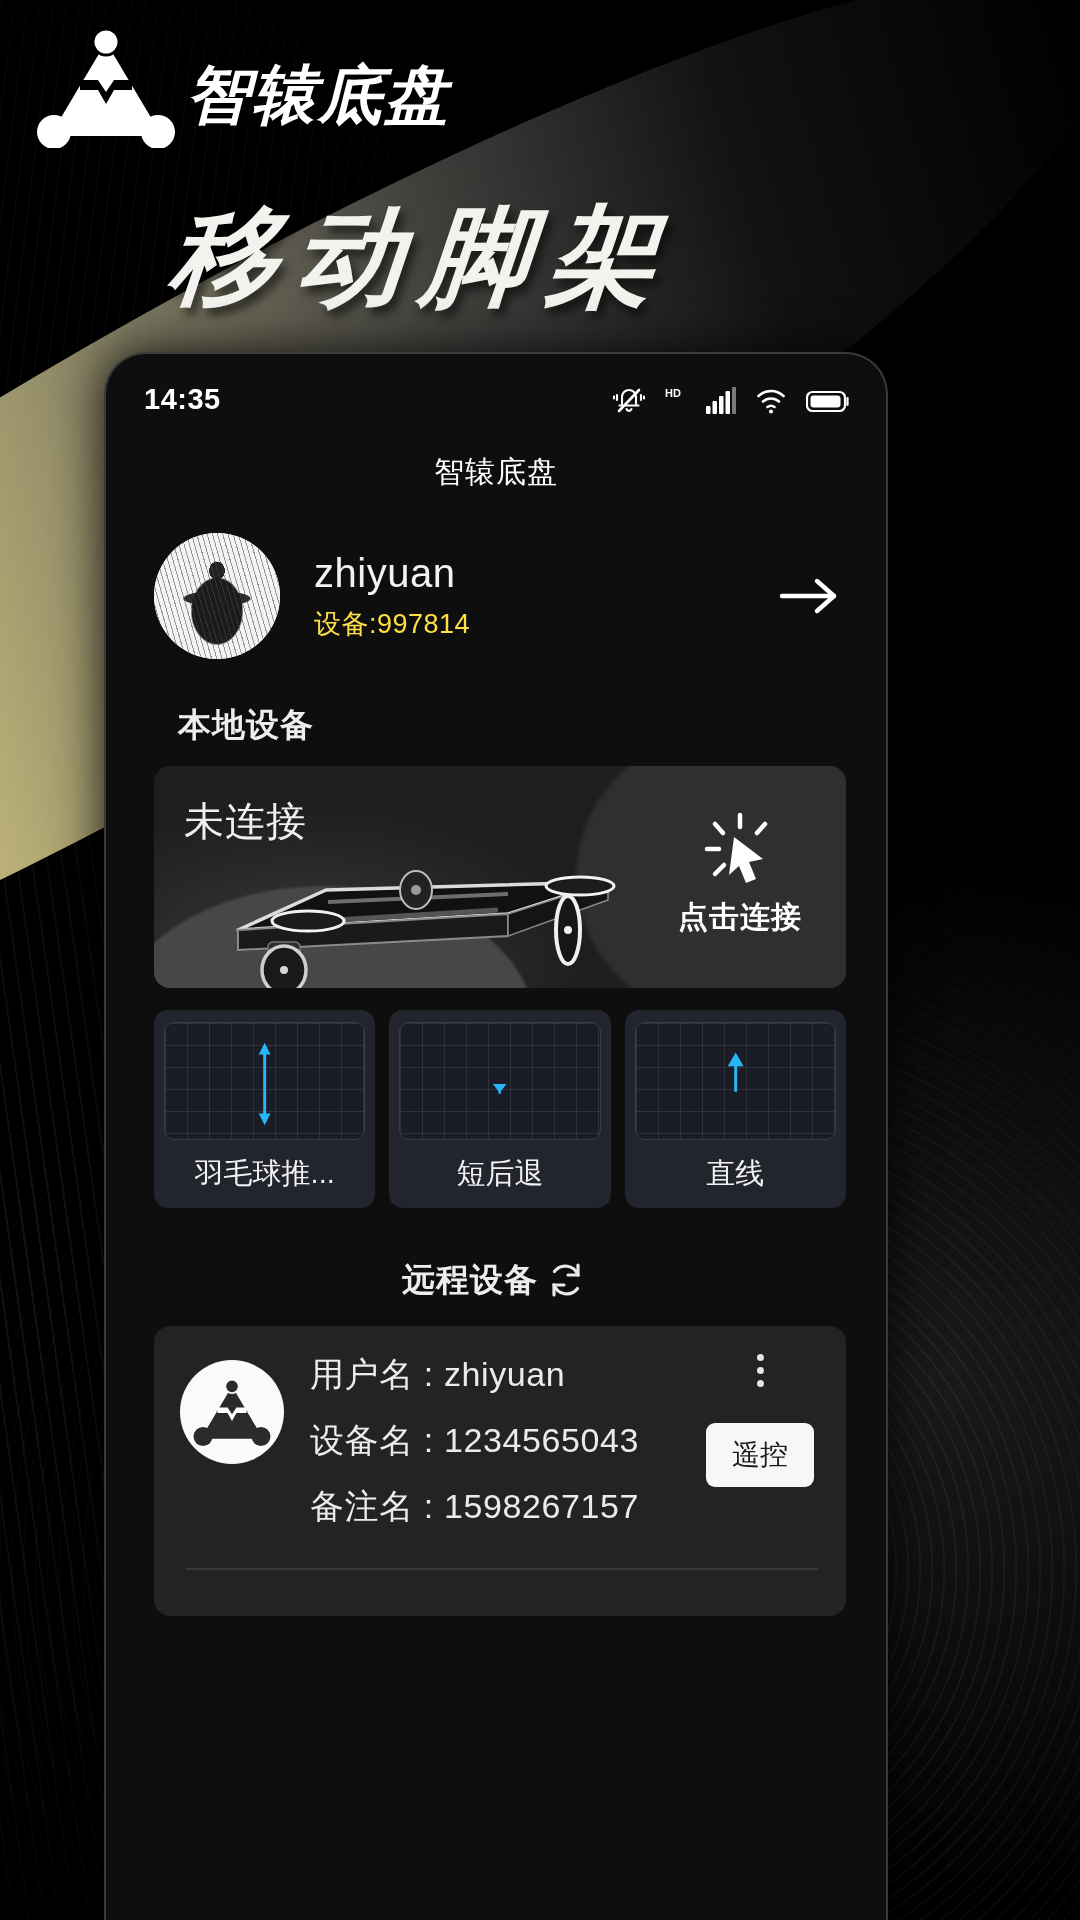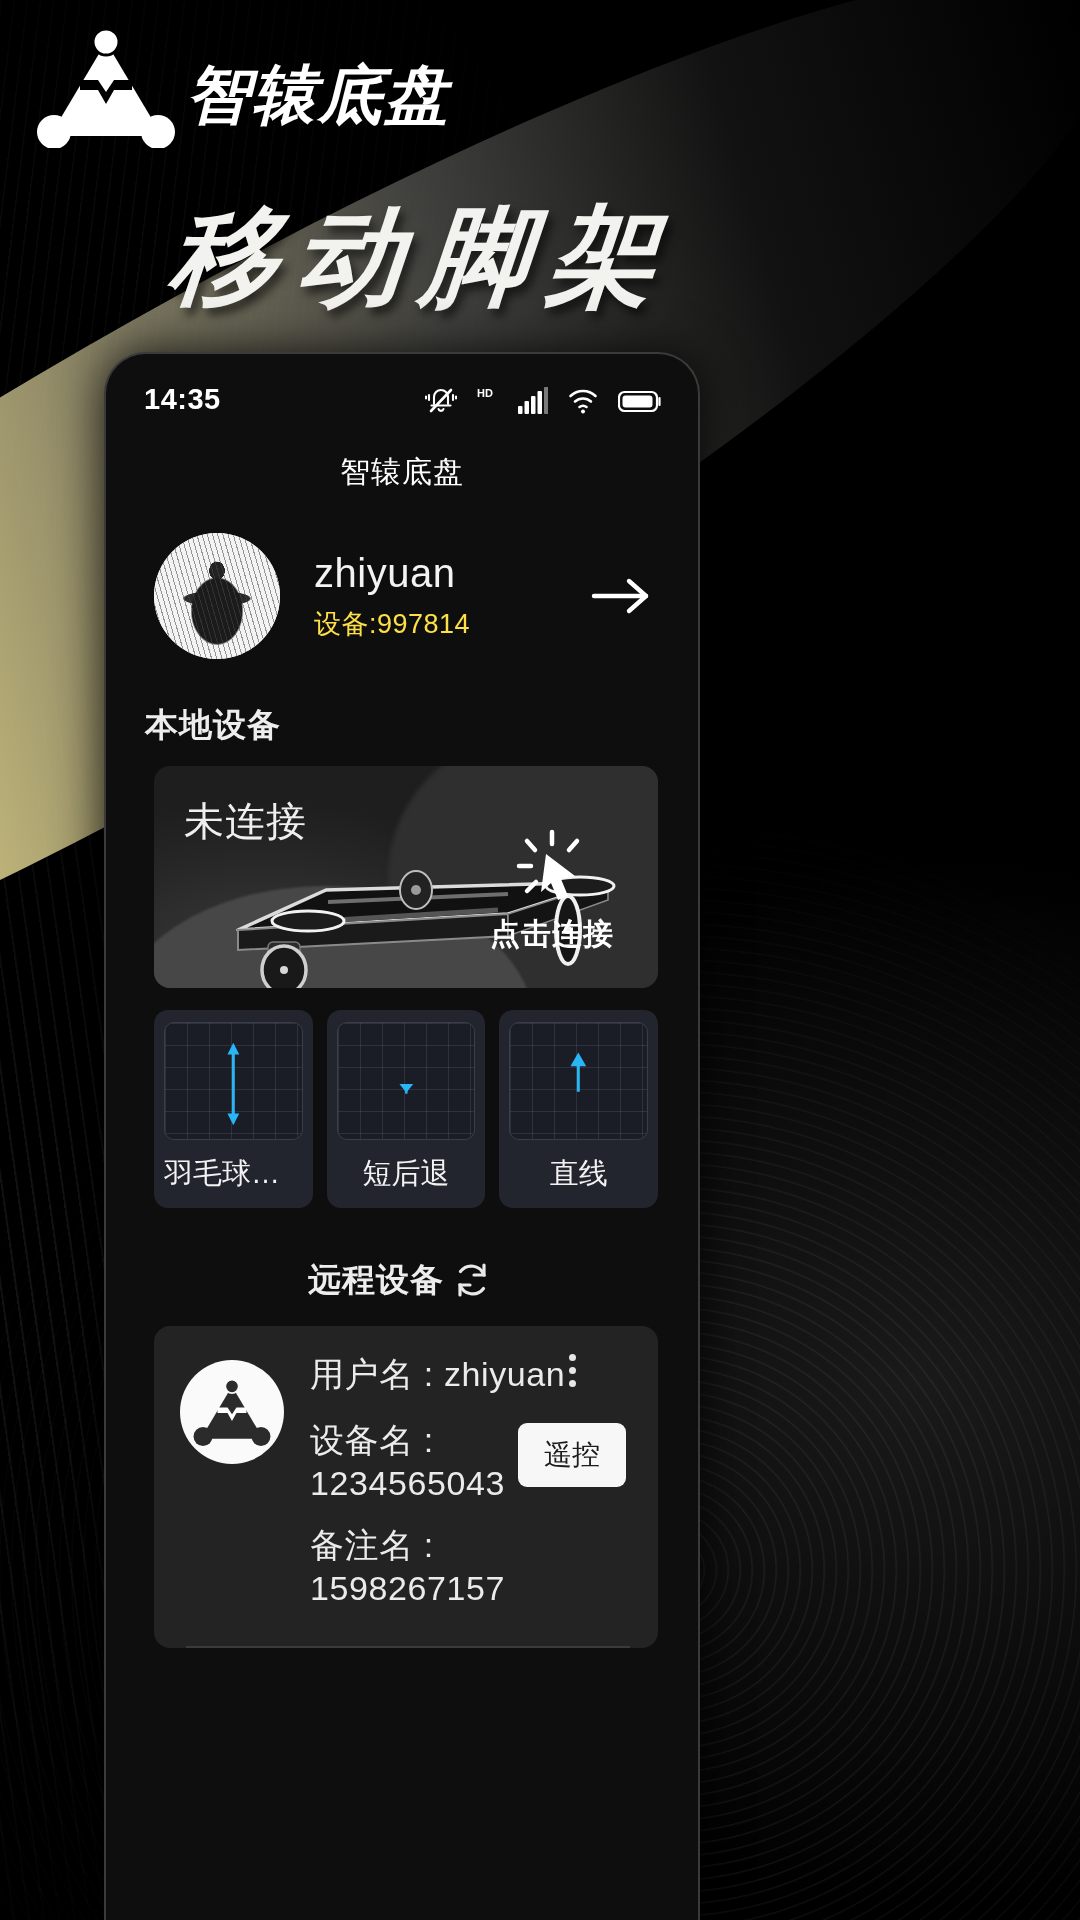--- a/index.html
+++ b/index.html
@@ -89,21 +89,21 @@
     font-family:"DejaVu Serif","Liberation Serif",serif;
     font-style: italic;
     text-shadow: 5px 7px 10px rgba(0,0,0,.6);
     transform: skewX(-5deg);
     white-space: nowrap;
   }
 
   
   .phone {
     position:absolute; left:104px; top:352px;
-    width:596px; height:1568px;
+    width:784px; height:1568px;
     background:#0e0e0e;
     border-radius:42px 42px 0 0;
     border:2px solid #3a3a3a;
     border-bottom:none;
     overflow:hidden;
     box-shadow: 0 0 48px rgba(0,0,0,.85);
   }
   .statusbar {
     position:relative; height:76px;
     display:flex; align-items:center; justify-content:space-between;
@@ -137,21 +137,21 @@
       radial-gradient(ellipse 54px 12px at 50% 52%, #2a2a2a 0 60%, rgba(0,0,0,0) 64%),
       #f3f3f3;
   }
   .profile-text { margin-left:34px; flex:1 1 auto; }
   .p-name { color:#f3f3f3; font-size:40px; font-weight:400; letter-spacing:.5px; }
   .p-dev  { color:#fde047; font-size:27px; margin-top:10px; letter-spacing:.5px; }
   .arrow-btn { width:74px; flex:0 0 auto; display:flex; justify-content:center; }
 
   .section-title {
     color:#ededed; font-size:33px; font-weight:700;
-    margin:44px 0 18px 39px; letter-spacing:1px;
+    margin:44px 0 18px 72px; letter-spacing:1px;
   }
   .section-row {
     display:flex; align-items:center; justify-content:center;
     margin:44px 44px 18px 48px;
   }
   .section-row .section-title { margin:0; }
 
   
   .device-card {
     position:relative;
@@ -171,21 +171,21 @@
   .device-card .blob2{
     position:absolute; right:-60px; top:-40px; width:330px; height:300px;
     background:#2f2f2f; border-radius:50%; filter:blur(2px);
   }
   .not-connected {
     position:absolute; left:30px; top:28px;
     color:#efefef; font-size:40px; font-weight:400; letter-spacing:1px; z-index:3;
   }
   .chassis { position:absolute; left:54px; top:52px; width:420px; height:170px; z-index:2; }
   .connect-cta {
-    position:absolute; right:18px; top:62px; width:176px; z-index:4;
+    position:absolute; right:18px; top:45px; width:176px; z-index:4;
     display:flex; flex-direction:column; align-items:center; gap:12px;
   }
   .connect-label { color:#ffffff; font-size:30px; font-weight:600; letter-spacing:1px; }
 
   
   .traj-row {
     display:flex; gap:14px; margin:22px 40px 0 48px;
   }
   .traj-card {
     flex:1 1 0; min-width:0;

